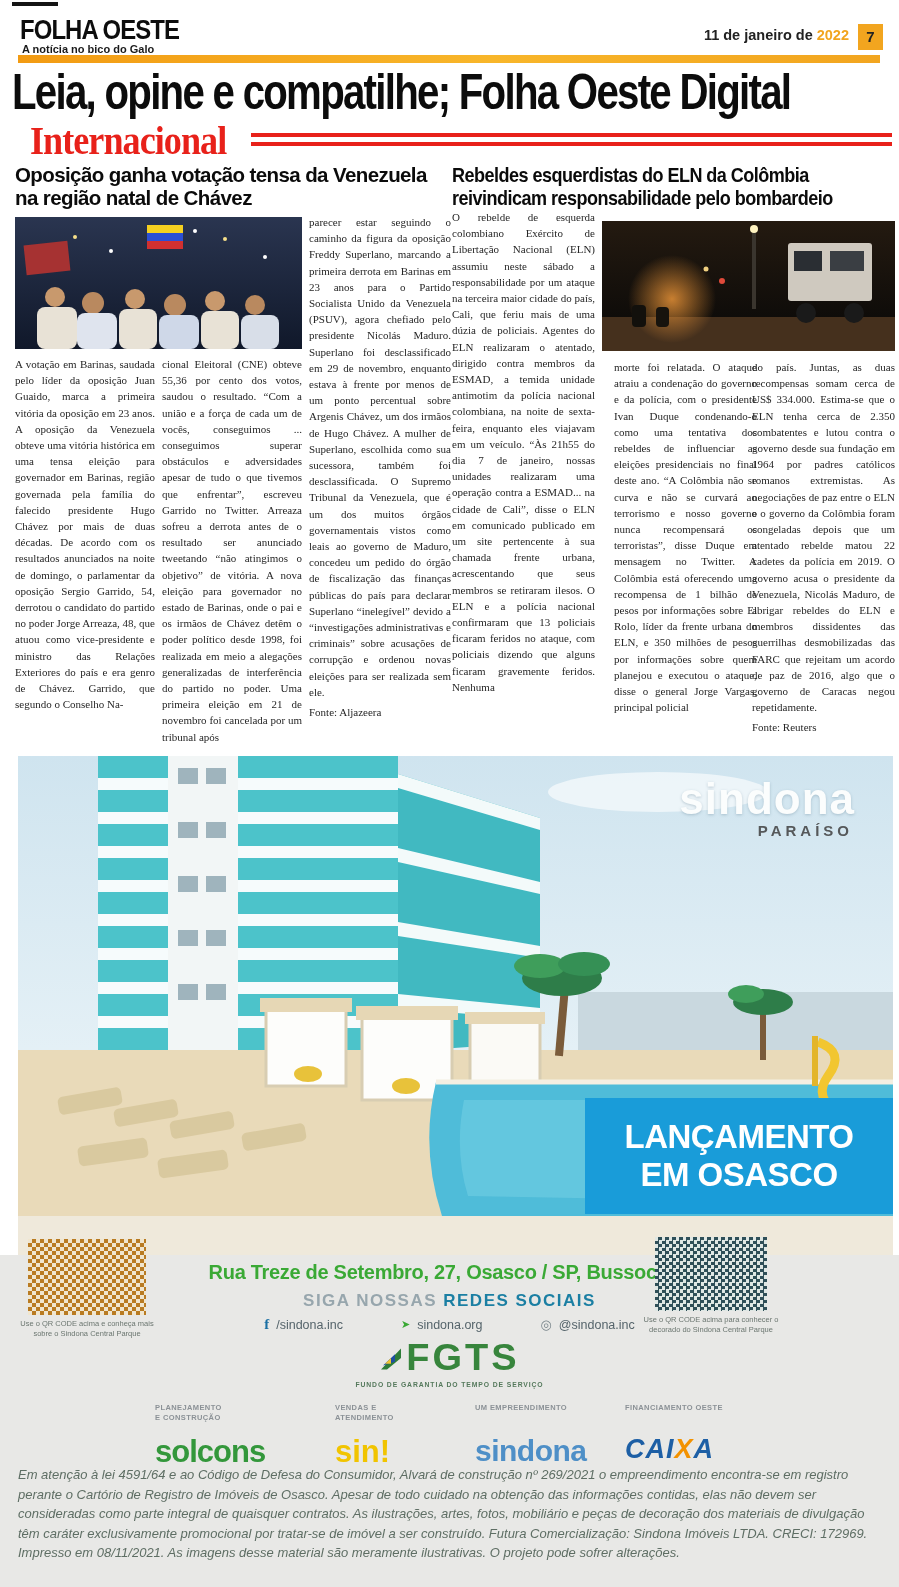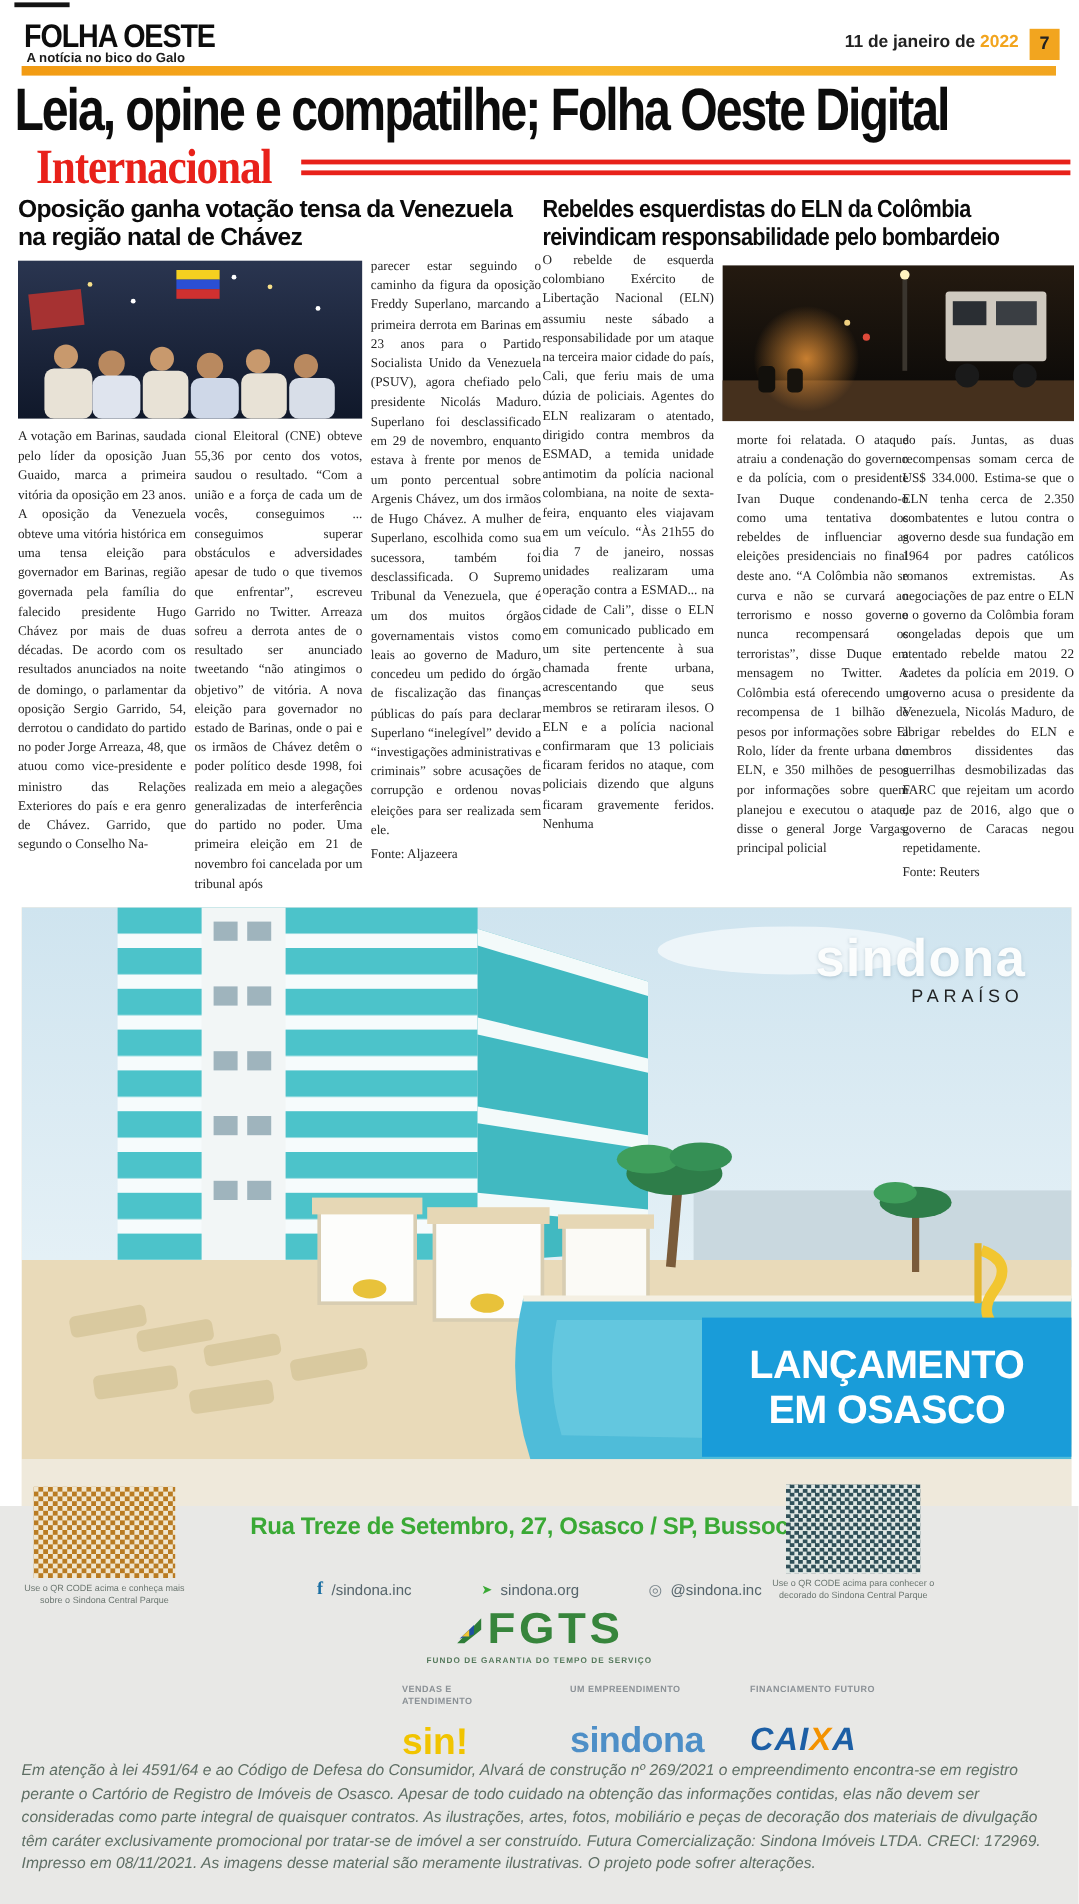--- a/index.html
+++ b/index.html
@@ -44,22 +44,22 @@
   .col.r1{left:0;top:45px;width:143px;}
   .col.r2{left:150px;top:195px;width:143px;margin-left:12px;}
   .col.r3{left:300px;top:195px;width:143px;}
   .source{font-family:"Liberation Serif",serif;font-size:11px;margin-top:4px;text-align:left;color:#262626;}
 
   
   .ad{position:absolute;left:18px;top:756px;width:875px;height:499px;background:#efe9db;overflow:hidden;}
   .ad-scene{position:absolute;left:0;top:0;}
   .ad-brand{position:absolute;right:38px;top:18px;font-size:44px;font-weight:700;color:#fbfdfd;
             letter-spacing:1px;text-shadow:0 1px 3px rgba(90,120,140,.35);}
-  .ad-brand-sub{position:absolute;right:40px;top:66px;font-size:15px;font-weight:400;
-                color:#000000;opacity:.85;letter-spacing:4px;}
+  .ad-brand-sub{position:absolute;right:40px;top:66px;font-size:15px;font-weight:700;
+                color:#404040;opacity:.85;letter-spacing:4px;}
   .launch-box{position:absolute;left:567px;top:342px;width:308px;height:116px;background:#199cd9;
               display:flex;flex-direction:column;justify-content:center;align-items:center;}
   .launch-line{color:#fff;font-weight:800;font-size:33px;line-height:1.15;letter-spacing:-.5px;}
 
   
   .footer{position:absolute;left:0;top:1255px;width:899px;height:332px;background:#e8e8e6;}
   .address{position:absolute;left:0;top:6px;width:100%;text-align:center;color:#3aa935;
            font-weight:800;font-size:20px;letter-spacing:-.3px;}
   .qr{position:absolute;}
   .qr-left{left:28px;top:-16px;width:118px;height:76px;
@@ -280,20 +280,23 @@
   </div>
 
   <div class="footer">
     <div class="address">Rua Treze de Setembro, 27, Osasco / SP, Bussocaba</div>
 
     <div class="qr qr-left"></div>
     <div class="qr-caption qc-left">Use o QR CODE acima e conheça mais sobre o Sindona Central Parque</div>
     <div class="qr qr-right"></div>
     <div class="qr-caption qc-right">Use o QR CODE acima para conhecer o decorado do Sindona Central Parque</div>
 
+    <div class="social-heading">
+      <span>SIGA NOSSAS </span><span class="sh-bold">REDES SOCIAIS</span>
+    </div>
     <div class="social-row">
       <div class="social-item">
         <span class="icon-fb">f</span>
         <span>/sindona.inc</span>
       </div>
       <div class="social-item">
         <span class="icon-cursor">➤</span>
         <span>sindona.org</span>
       </div>
       <div class="social-item">
@@ -307,37 +310,44 @@
         <svg width="24" height="26" viewBox="0 0 24 26">
           <polygon points="2,24 22,2 22,12 8,24" fill="#2e7d38"></polygon>
           <polygon points="4,20 16,8 16,16" fill="#1f4fa0"></polygon>
           <polygon points="6,18 12,12 12,18" fill="#f2c630"></polygon>
         </svg>
         <span>FGTS</span>
       </div>
       <div class="fgts-tagline">FUNDO DE GARANTIA DO TEMPO DE SERVIÇO</div>
     </div>
 
+    <div class="partner p1">
+      <div class="p-label">
+        <div>PLANEJAMENTO</div>
+        <div>E CONSTRUÇÃO</div>
+      </div>
+      <div class="p-logo logo-solcons">solcons</div>
+    </div>
     <div class="partner p2">
       <div class="p-label">
         <div>VENDAS E</div>
         <div>ATENDIMENTO</div>
       </div>
       <div class="p-logo logo-sin">sin!</div>
     </div>
     <div class="partner p3">
       <div class="p-label">
         <div>UM EMPREENDIMENTO</div>
         <div></div>
       </div>
       <div class="p-logo logo-sindona">sindona</div>
     </div>
     <div class="partner p4">
       <div class="p-label">
-        <div>FINANCIAMENTO FUTURO</div>
+        <div>FINANCIAMENTO OESTE</div>
         <div></div>
       </div>
       <div class="p-logo logo-caixa">
         <span>CAI</span><span class="caixa-x">X</span><span>A</span>
       </div>
     </div>
 
     <div class="legal">Em atenção à lei 4591/64 e ao Código de Defesa do Consumidor, Alvará de construção nº 269/2021 o empreendimento encontra-se em registro perante o Cartório de Registro de Imóveis de Osasco. Apesar de todo cuidado na obtenção das informações contidas, elas não devem ser consideradas como parte integral de quaisquer contratos. As ilustrações, artes, fotos, mobiliário e peças de decoração dos materiais de divulgação têm caráter exclusivamente promocional por tratar-se de imóvel a ser construído. Futura Comercialização: Sindona Imóveis LTDA. CRECI: 172969. Impresso em 08/11/2021. As imagens desse material são meramente ilustrativas. O projeto pode sofrer alterações.</div>
   </div>
 

